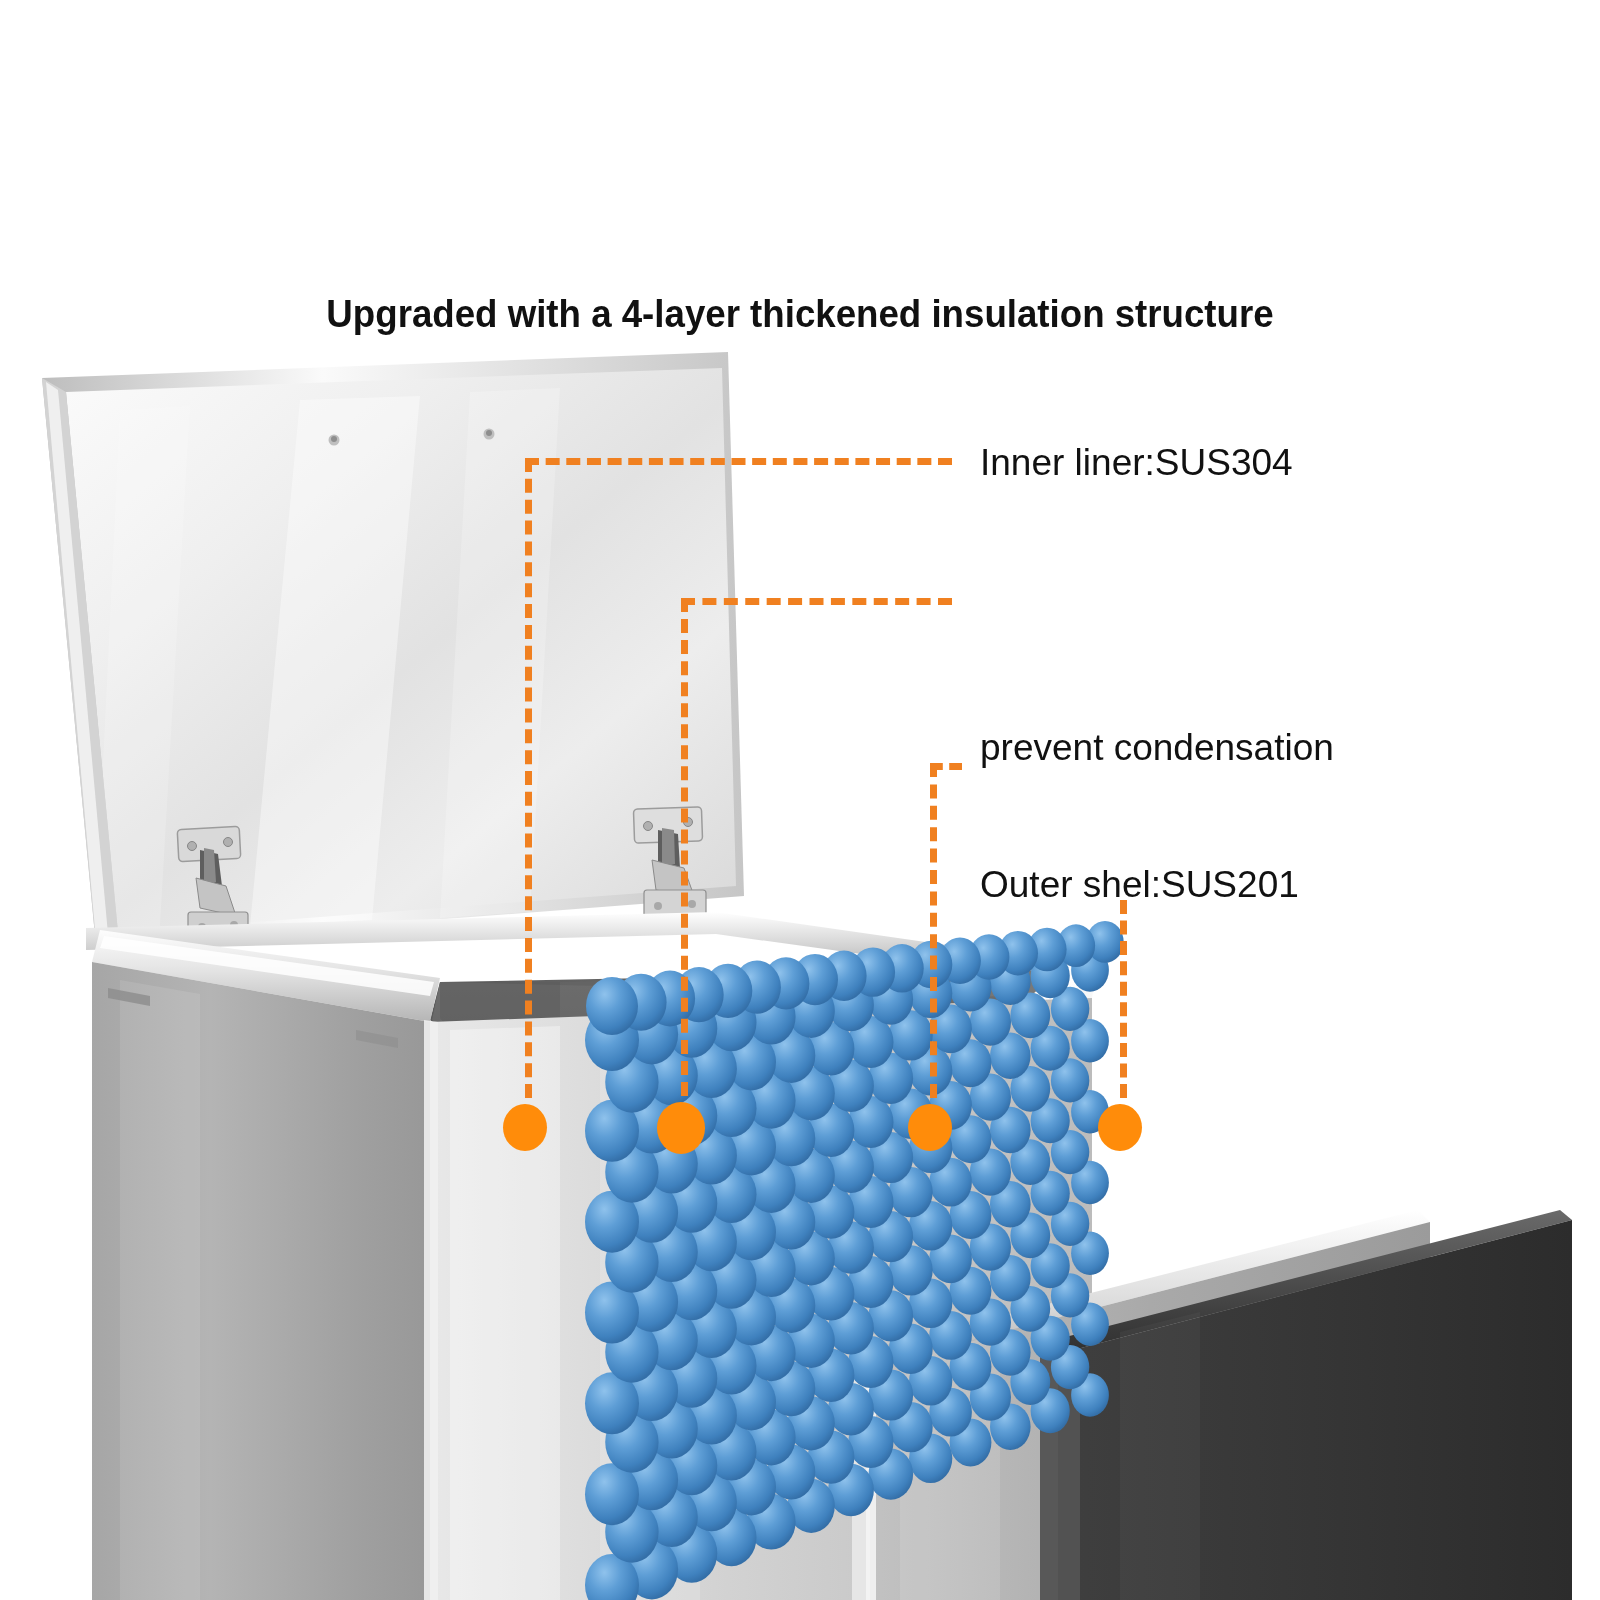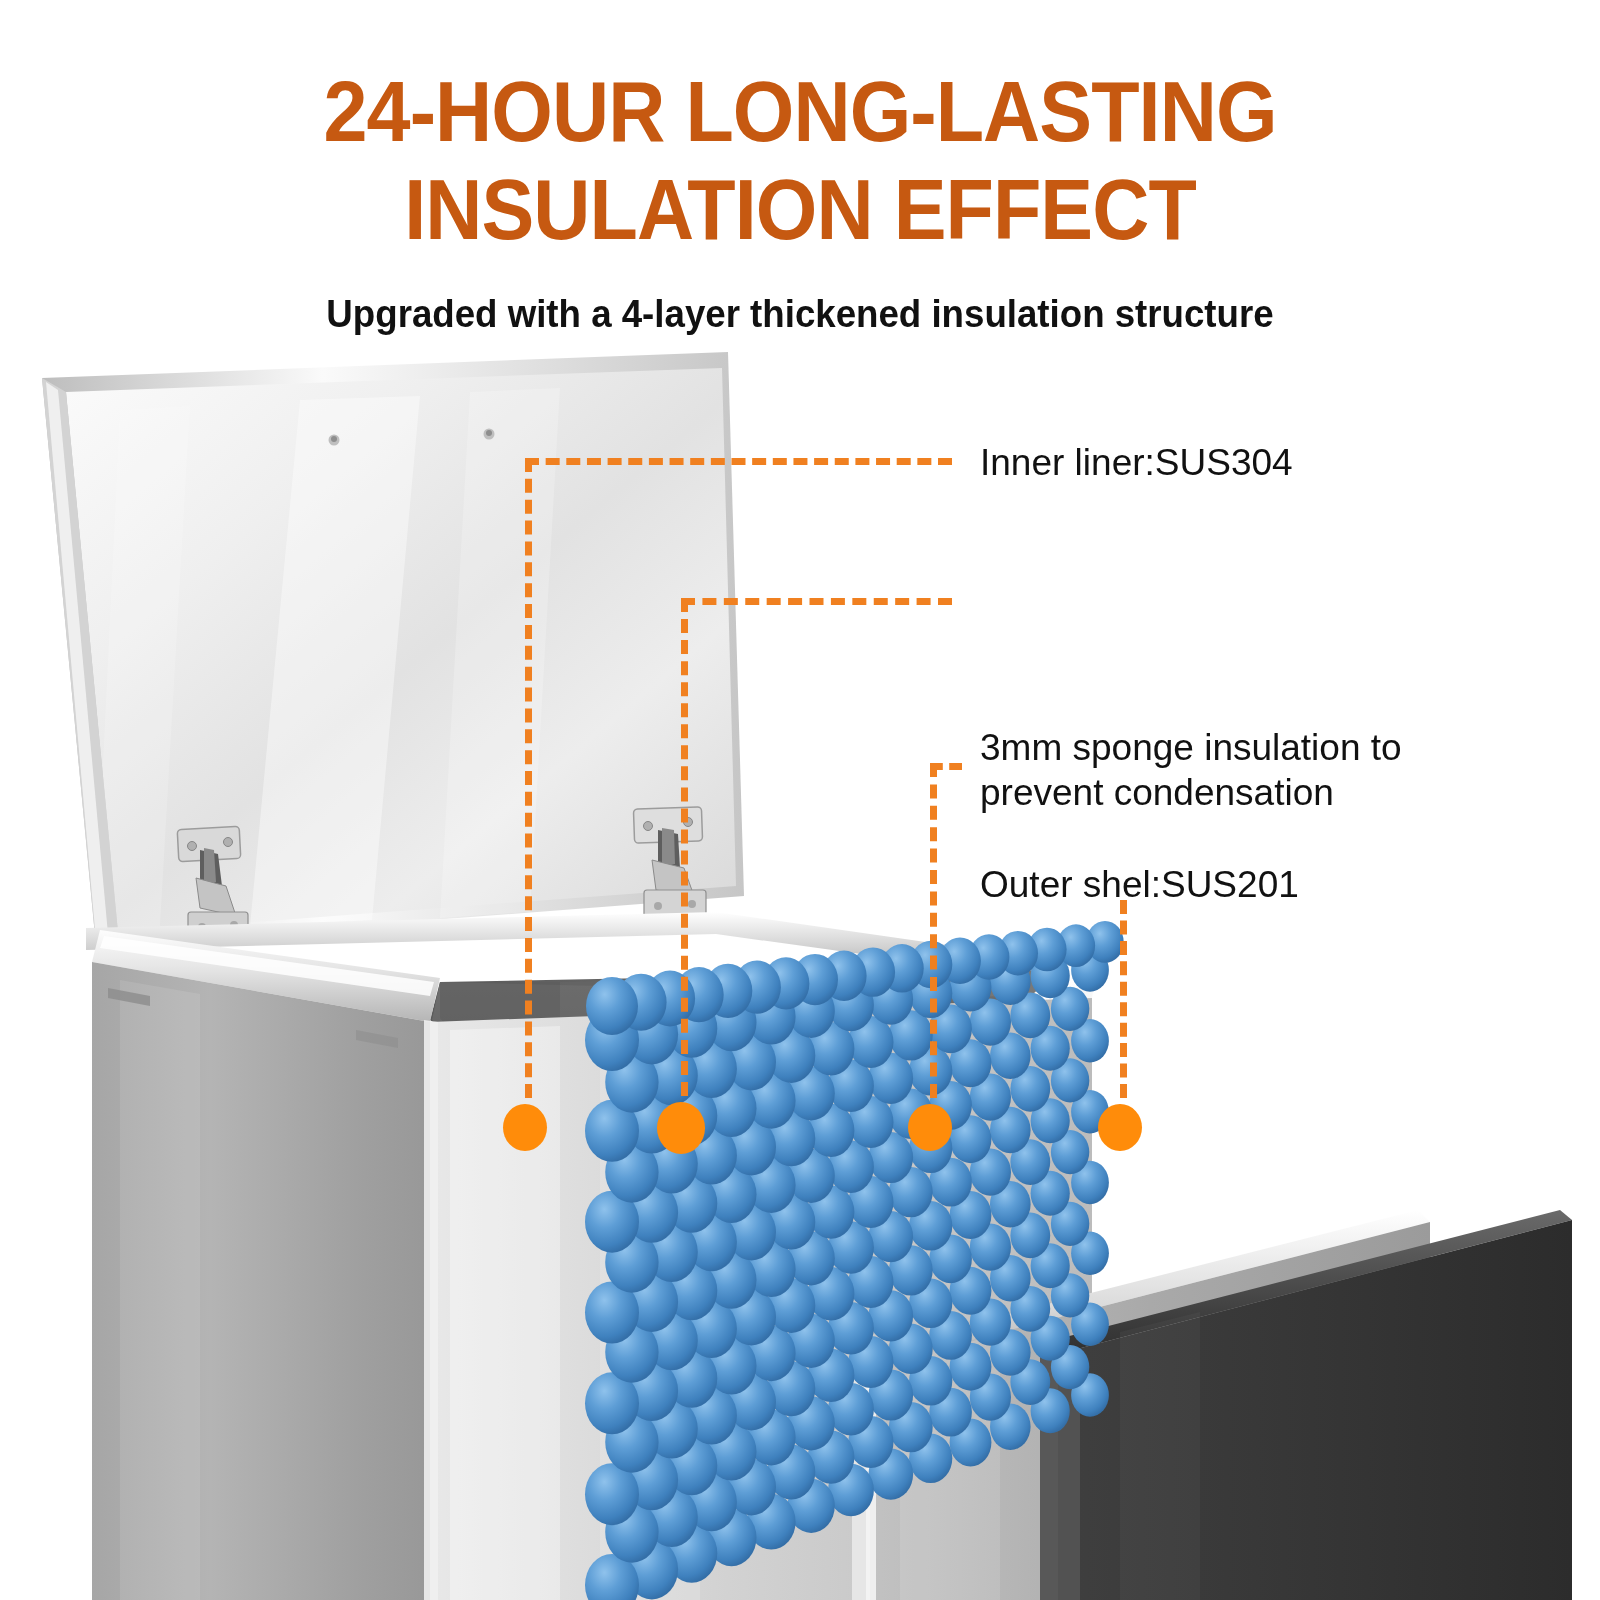--- a/index.html
+++ b/index.html
@@ -39,24 +39,20 @@
   #illus svg{display:block;width:1600px;height:1270px;}
 
   
   #bubbles{position:absolute;left:0;top:0;width:1600px;height:1600px;pointer-events:none;}
 </style>
 </head>
 <body>
 
 <div id="stage">
 
-  <div class="title-block">
-    <div class="title-line">24-HOUR LONG-LASTING</div>
-    <div class="title-line">INSULATION EFFECT</div>
-  </div>
   <div class="subtitle">Upgraded with a 4-layer thickened insulation structure</div>
 
   <div id="illus">
     <svg viewBox="0 0 1600 1270" xmlns="http://www.w3.org/2000/svg">
       <defs>
         <linearGradient id="lidFace" x1="0" y1="0" x2="1" y2="1">
           <stop offset="0%" stop-color="#FBFBFB"></stop>
           <stop offset="28%" stop-color="#EFEFEF"></stop>
           <stop offset="52%" stop-color="#E2E2E2"></stop>
           <stop offset="72%" stop-color="#EDEDED"></stop>
@@ -423,20 +419,19 @@
       <div class="leader-v" style="left: 930px; top: 763px; height: 335px; border-left-color: rgb(240, 128, 32);"></div>
       <div class="dot" style="left: 908px; top: 1104px; width: 44px; height: 47.3px; background: rgb(255, 140, 10);"></div>
       <div class="leader-v" style="left: 1120px; top: 900px; height: 198px; border-left-color: rgb(240, 128, 32);"></div>
       <div class="dot" style="left: 1098px; top: 1104px; width: 44px; height: 47.3px; background: rgb(255, 140, 10);"></div>
     </div>
 
   <div class="callout" id="callout-0">
     <span>Inner liner:SUS304</span>
   </div>
   <div class="callout" id="callout-2">
-    <span>3mm sponge insulation to</span>
     <span>prevent condensation</span>
   </div>
   <div class="callout" id="callout-3">
     <span>Outer shel:SUS201</span>
   </div>
 
 </div>
 
 </body></html>

